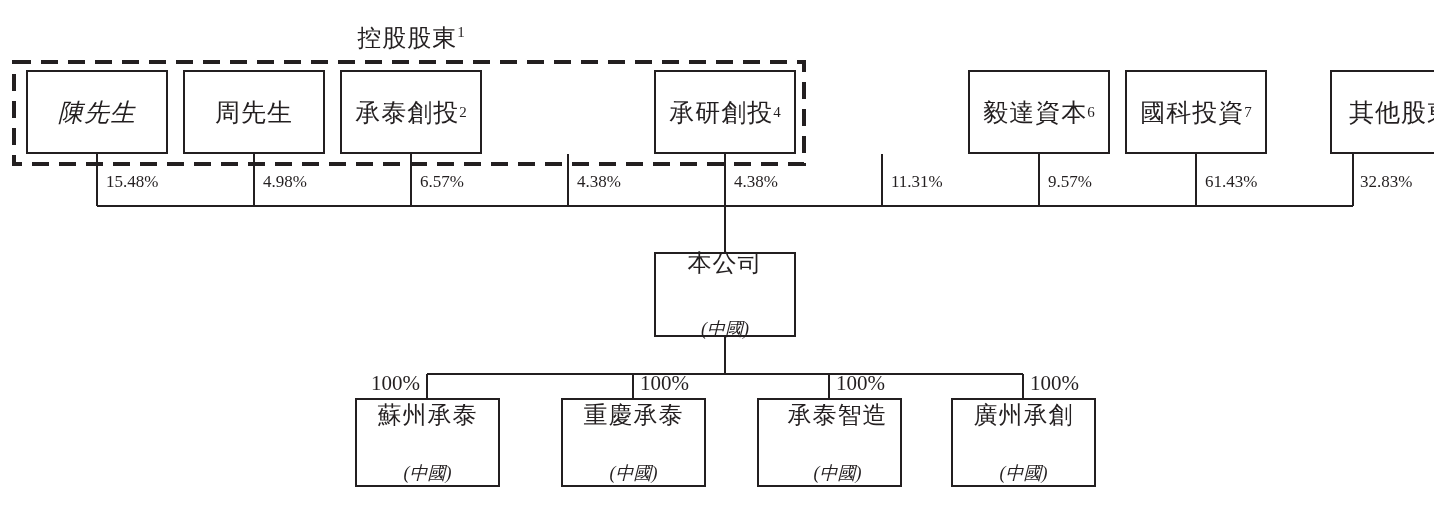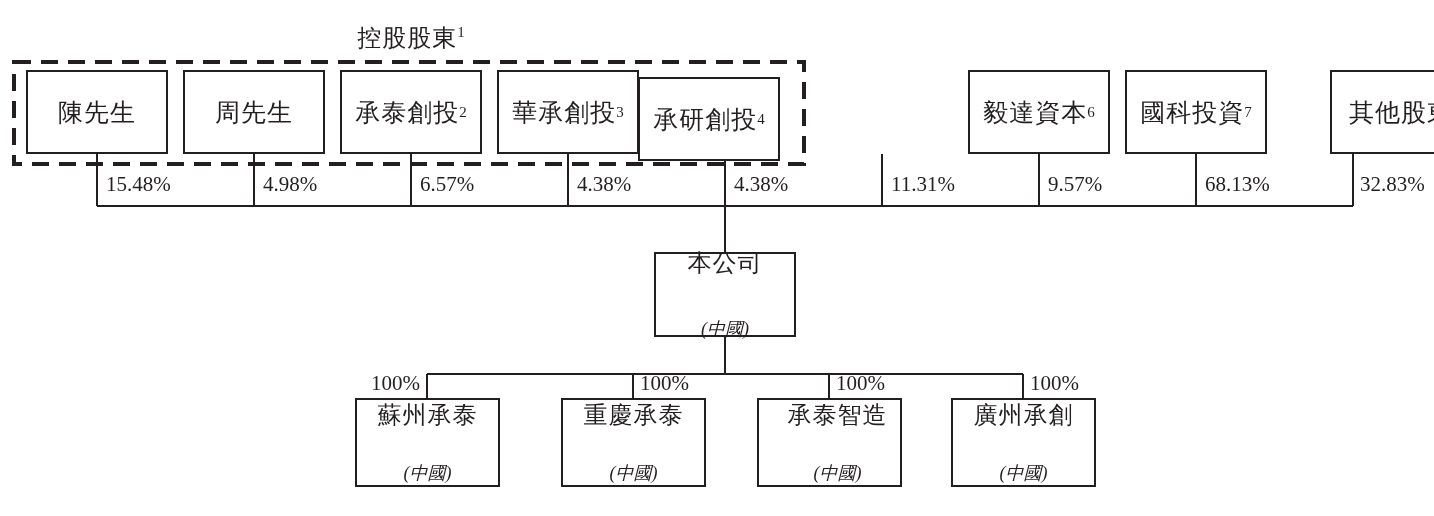--- a/index.html
+++ b/index.html
@@ -51,21 +51,21 @@
     top: 22px;
     width: 200px;
     text-align: center;
     font-size: 24px;
     letter-spacing: 1px;
     z-index: 1;
   }
   .pct {
     position: absolute;
     top: 172px;
-    font-size: 21px;
+    font-size: 17px;
     white-space: nowrap;
     z-index: 1;
   }
   .company-box {
     left: 654px;
     top: 252px;
     width: 142px;
     height: 85px;
     flex-direction: column;
     font-size: 24px;
@@ -99,25 +99,25 @@
   .p0 { left: 106px; }
   .p1 { left: 263px; }
   .p2 { left: 420px; }
   .p3 { left: 577px; }
   .p4 { left: 734px; }
   .p5 { left: 891px; }
   .p6 { left: 1048px; }
   .p7 { left: 1205px; }
   .p8 { left: 1360px; }
   
-  .s0 { left: 26px; }
+  .s0 { left: 26px; font-style: italic; }
   .s1 { left: 183px; }
   .s2 { left: 340px; }
   .s3 { left: 497px; }
-  .s4 { left: 638px; margin-top: 7px; }
+  .s4 { left: 654px; }
   .s5 { left: 811px; }
   .s6 { left: 968px; }
   .s7 { left: 1125px; }
   .s8 { left: 1282px; margin-left: 48px; }
   
   .b0 { left: 355px; }
   .b1 { left: 561px; }
   .b2 { left: 757px; padding-left: 16px; }
   .b3 { left: 951px; }
   
@@ -168,24 +168,20 @@
       <sup></sup>
   </div>
   <div class="box shareholder s1">
     <span>周先生</span>
       <sup></sup>
   </div>
   <div class="box shareholder s2">
     <span>承泰創投</span>
       <sup>2</sup>
   </div>
-  <div class="box shareholder s3">
-    <span>華承創投</span>
-      <sup>3</sup>
-  </div>
   <div class="box shareholder s4">
     <span>承研創投</span>
       <sup>4</sup>
   </div>
   <div class="box shareholder s6">
     <span>毅達資本</span>
       <sup>6</sup>
   </div>
   <div class="box shareholder s7">
     <span>國科投資</span>
@@ -196,21 +192,21 @@
       <sup></sup>
   </div>
 
   <div class="pct p0">15.48%</div>
   <div class="pct p1">4.98%</div>
   <div class="pct p2">6.57%</div>
   <div class="pct p3">4.38%</div>
   <div class="pct p4">4.38%</div>
   <div class="pct p5">11.31%</div>
   <div class="pct p6">9.57%</div>
-  <div class="pct p7">68.13%</div>
+  <div class="pct p7">61.43%</div>
   <div class="pct p8">32.83%</div>
 
   <div class="box company-box">
     <span>本公司</span>
     <span class="region">(中國)</span>
   </div>
 
   <div class="pct100 q0">100%</div>
   <div class="pct100 q1">100%</div>
   <div class="pct100 q2">100%</div>

